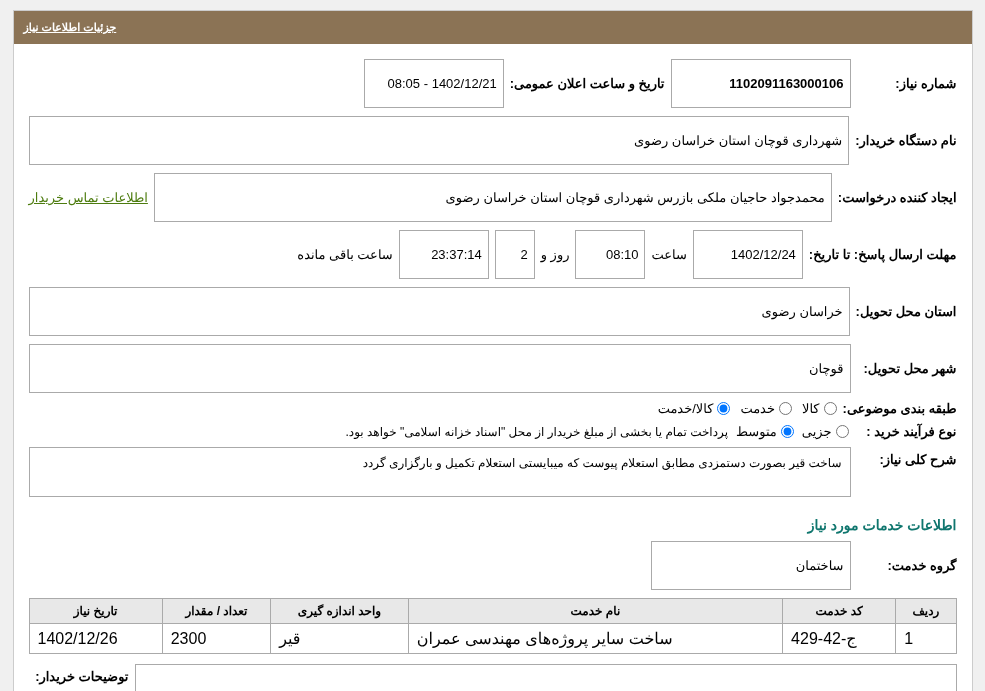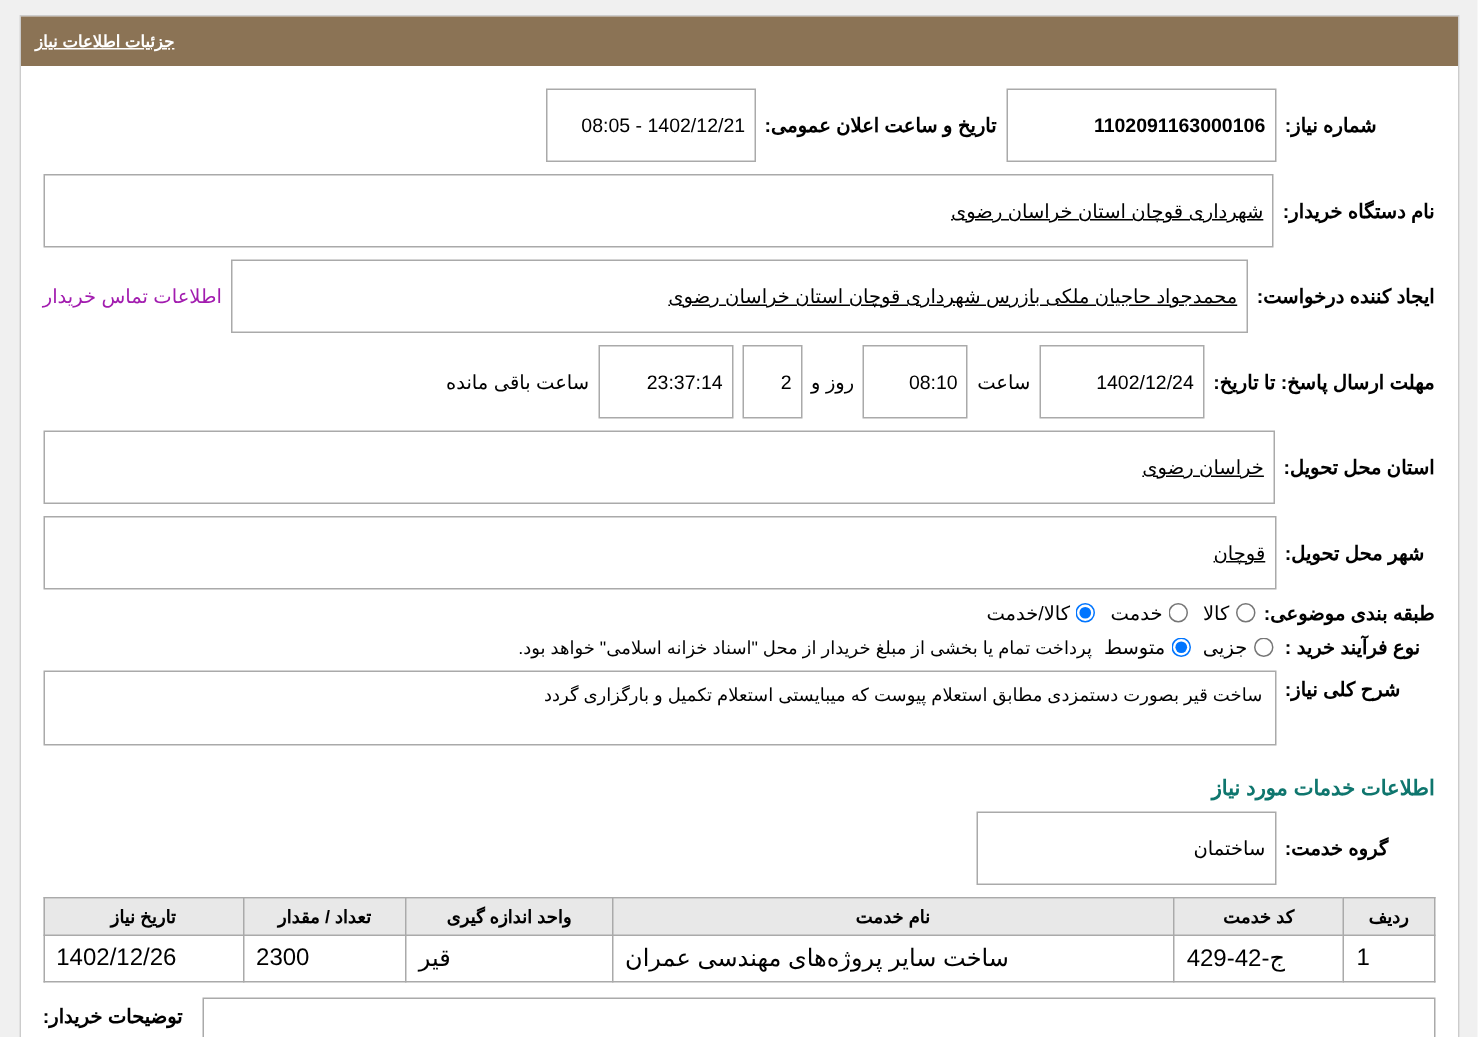--- a/index.html
+++ b/index.html
@@ -31,43 +31,43 @@
     .form-row {
       display: flex;
       align-items: center;
       margin-bottom: 8px;
       gap: 6px;
     }
     .label {
       font-weight: bold;
       white-space: nowrap;
       min-width: 100px;
-      text-align: left;
+      text-align: right;
     }
     .field-box {
       border: 1px solid #aaa;
       padding: 16px 6px;
       min-height: 22px;
       background: #fff;
       flex: 1;
       text-align: right;
     }
     .field-box.narrow {
       flex: 0 0 180px;
       font-weight: bold;
     }
     .field-box.medium {
       flex: 0 0 140px;
     }
     .field-box.wide {
       flex: 1;
+    }
+    .blue-link {
+      color: #4d7c0f;
       text-decoration: underline;
-    }
-    .blue-link {
-      color: #a21caf;
       cursor: pointer;
       white-space: nowrap;
     }
     .radio-group {
       display: flex;
       align-items: center;
       gap: 10px;
       flex: 1;
     }
     .radio-item {

